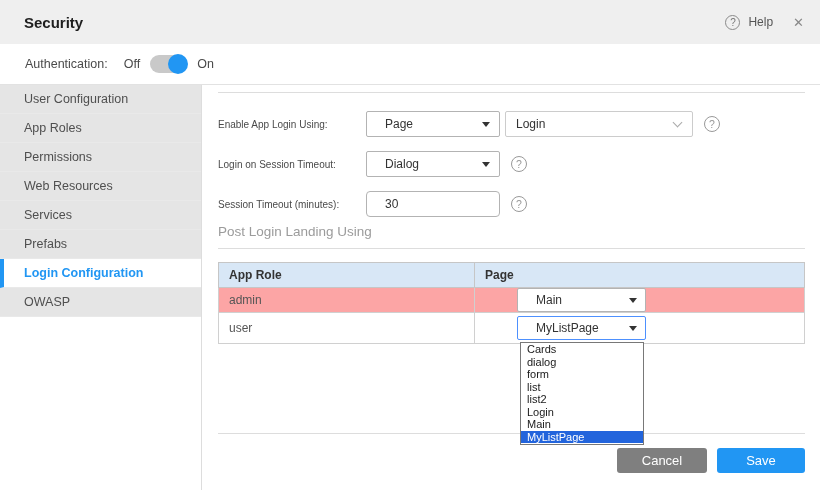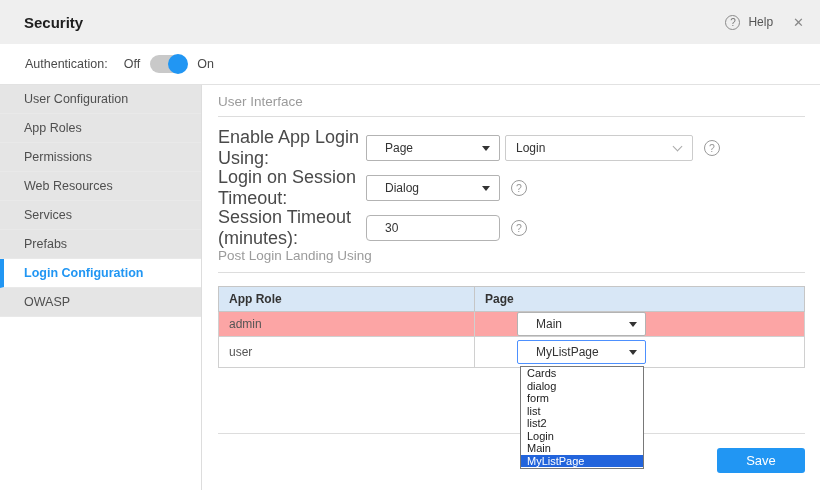--- a/index.html
+++ b/index.html
@@ -34,21 +34,21 @@
   .main { flex:1; position:relative; background:#fff; padding:0 15px 0 16px; }
   .section-title { font-size:13.5px; color:#9b9b9b; }
   .st1 { margin-top:9px; }
   .st2 { margin-top:7px; }
   .rule { border-bottom:1px solid #ddd; margin-top:7px; }
   .rule2 { border-bottom:1px solid #ddd; margin-top:9px; }
 
   
   .form-row { display:flex; align-items:center; height:26px; margin-top:14px; }
   .form-row.first { margin-top:18px; }
-  .form-label { width:148px; font-size:18px; color:#4a4a4a; }
+  .form-label { width:148px; font-size:10px; color:#4a4a4a; }
   .sel { width:134px; height:26px; border:1px solid #b3b3b3; border-radius:2px; background:#fff;
          display:flex; align-items:center; justify-content:space-between; padding:0 9px 0 18px;
          font-size:12px; color:#333; cursor:pointer; }
   .caret { width:0; height:0; border-left:4px solid transparent; border-right:4px solid transparent;
            border-top:5px solid #333; }
   .combo { width:188px; height:26px; border:1px solid #ccc; border-radius:2px; background:#fff;
            display:flex; align-items:center; justify-content:space-between; padding:0 11px 0 10px;
            font-size:12px; color:#333; margin-left:5px; cursor:pointer; }
   .chev { width:7px; height:7px; border-right:1.5px solid #aaa; border-bottom:1.5px solid #aaa;
           transform:rotate(45deg); margin-top:-4px; }
@@ -114,21 +114,20 @@
       <div class="side-item">Permissions</div>
       <div class="side-item">Web Resources</div>
       <div class="side-item">Services</div>
       <div class="side-item">Prefabs</div>
       <div class="side-item selected">Login Configuration</div>
       <div class="side-item">OWASP</div>
     </div>
 
     <div class="main">
 
-      <div class="section-title st1">User Interface</div>
       <div class="rule"></div>
 
       <div class="form-row first">
         <div class="form-label">Enable App Login Using:</div>
         <div class="sel">
           <span>Page</span>
           <span class="caret"></span>
         </div>
         <div class="combo">
           <span>Login</span>
@@ -193,19 +192,20 @@
                   <div class="opt selected">MyListPage</div>
                 </div>
               </div>
             </td>
           </tr>
         </tbody>
       </table>
 
       <div class="footer">
         <div class="btn-row">
+          <button class="btn btn-cancel">Cancel</button>
           <button class="btn btn-save">Save</button>
         </div>
       </div>
 
     </div>
   </div>
 </div>
 
 </body></html>

